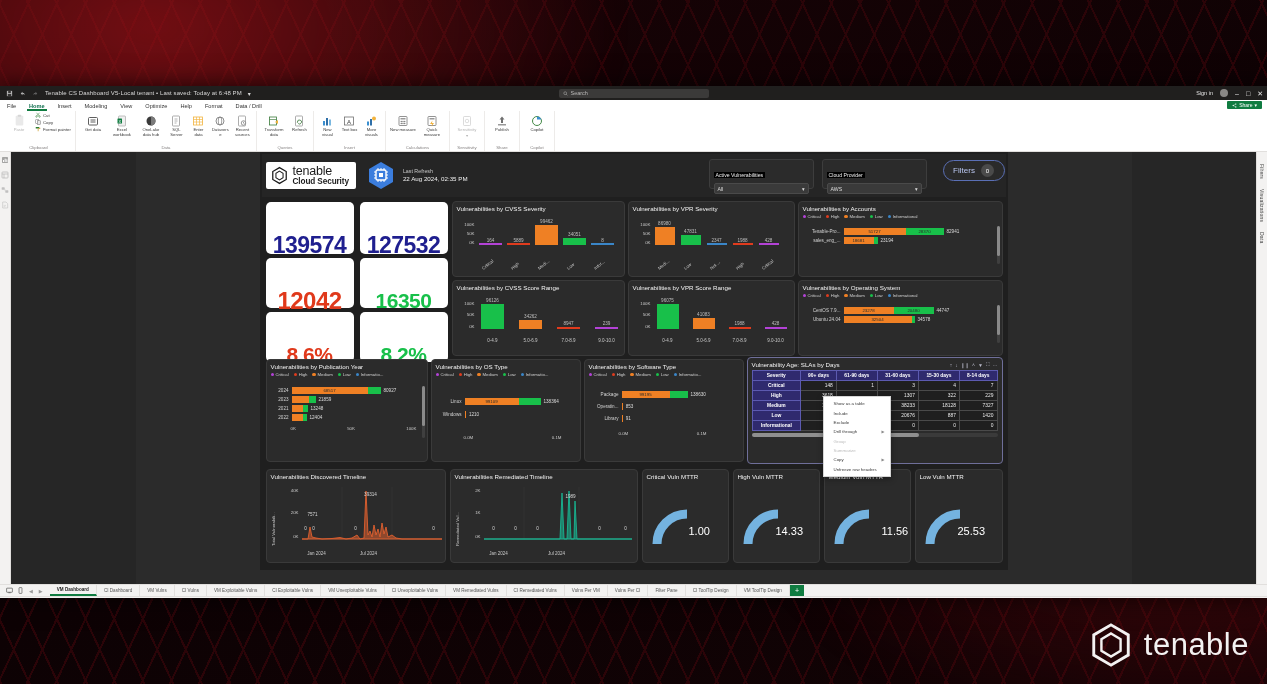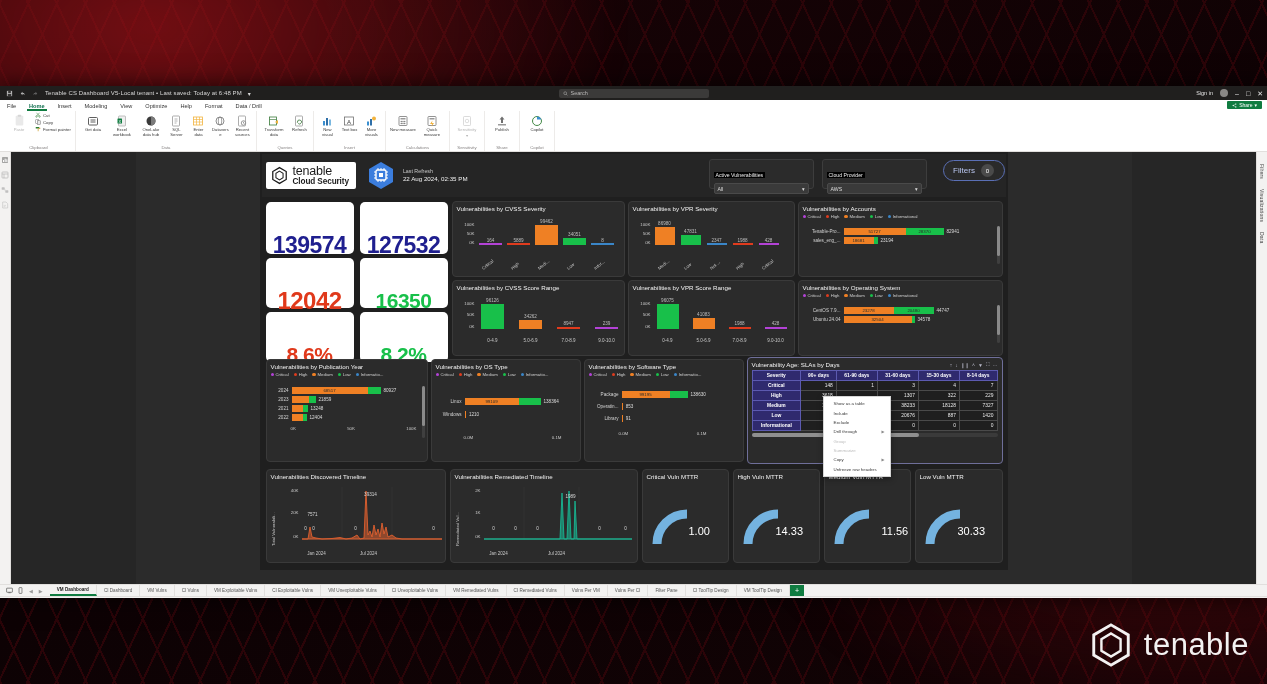--- a/index.html
+++ b/index.html
@@ -1245,21 +1245,21 @@
           <svg width="80" height="68" viewBox="0 0 80 68" style="margin-top:2px;">
             <path d="M10 60 A30 30 0 0 1 40 30" fill="none" stroke="#74b3e0" stroke-width="9" stroke-linecap="butt"></path>
           </svg>
           <div class="gauge-val" style="left:42px; top:55px;margin-left:15px;">11.56</div>
         </div>
         <div class="panel" style="left:655px; top:317px; width:88px; height:94px;">
           <div class="panel-title">Low Vuln MTTR</div>
           <svg width="80" height="68" viewBox="0 0 80 68" style="margin-top:2px;">
             <path d="M10 60 A30 30 0 0 1 40 30" fill="none" stroke="#74b3e0" stroke-width="9" stroke-linecap="butt"></path>
           </svg>
-          <div class="gauge-val" style="left:42px; top:55px;">30.33</div>
+          <div class="gauge-val" style="left:42px; top:55px;">25.53</div>
         </div>
 
       </div>
       </div>
     </div>
 
     <div class="right-panes">
       <span class="pane-tab">Filters</span>
       <span class="pane-tab">Visualizations</span>
       <span class="pane-tab">Data</span>

